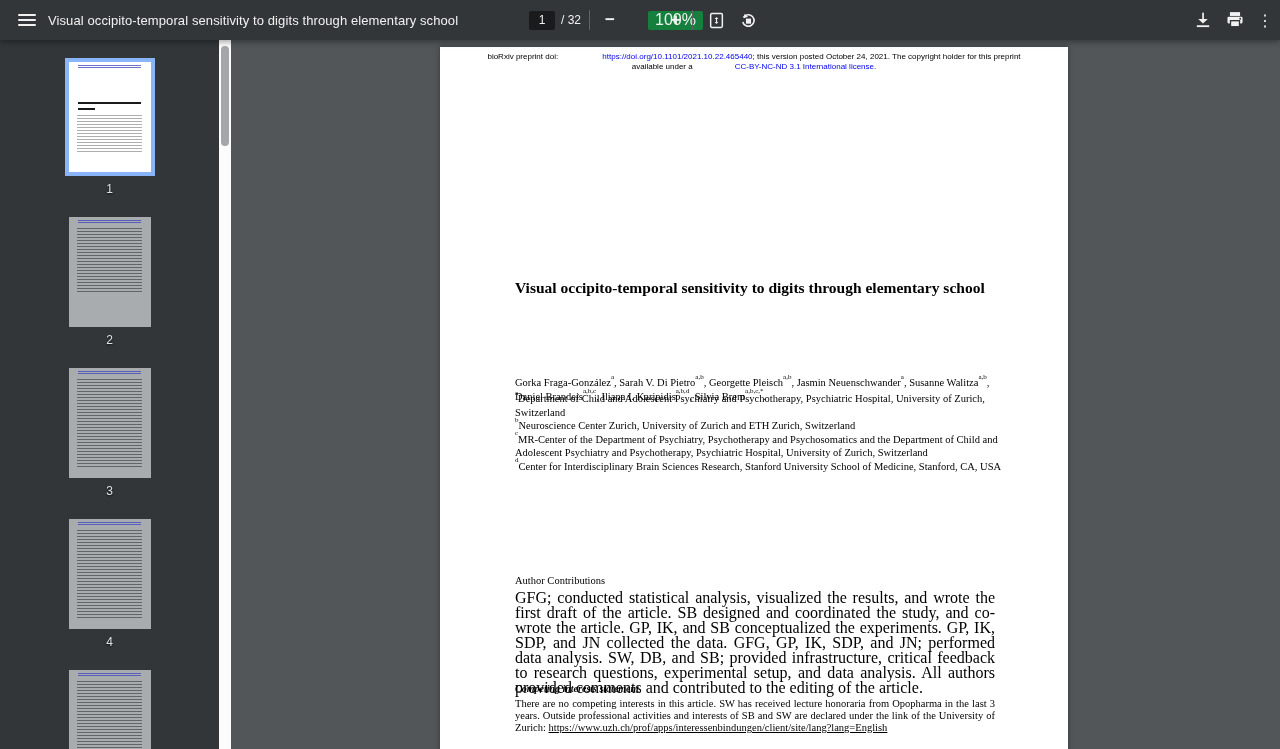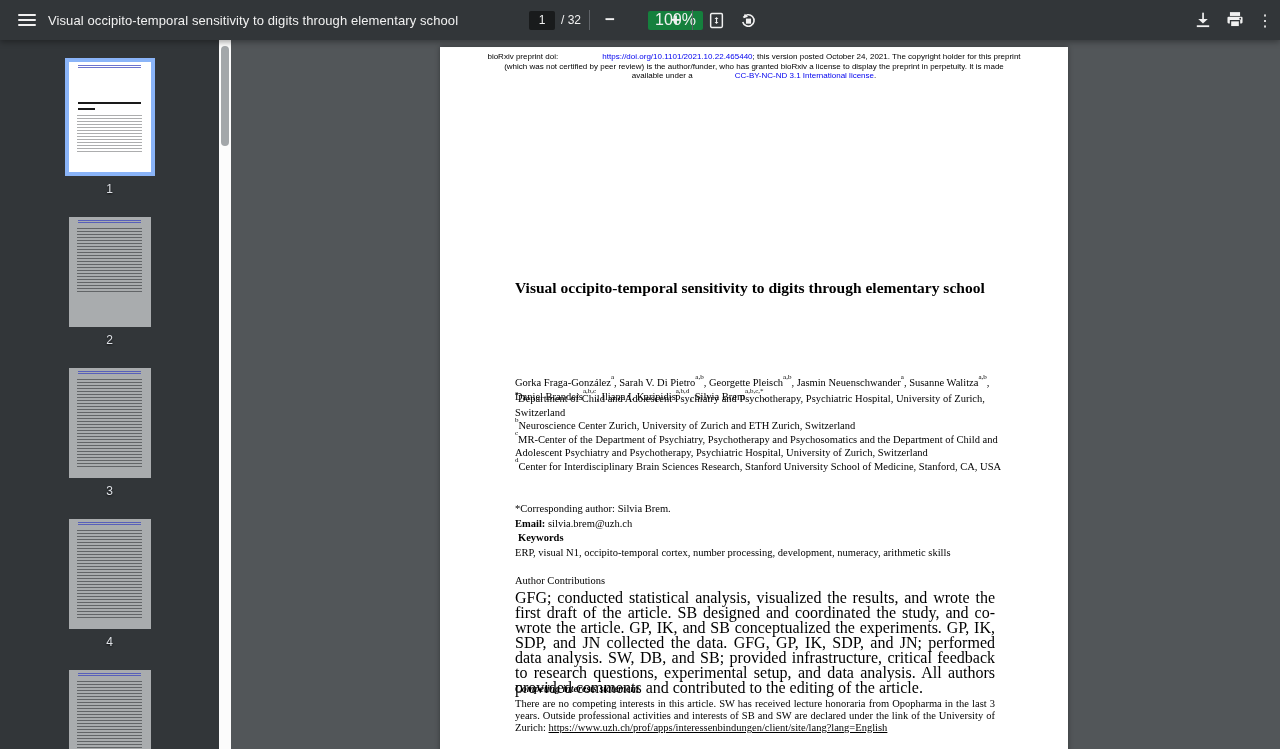--- a/index.html
+++ b/index.html
@@ -198,41 +198,34 @@
 </div>
 <div class="side-scrollbar">
   <div class="side-scroll-thumb"></div>
 </div>
 
 <div class="main">
   <div class="pdf-page">
 
     <div class="notice">
       <div>bioRxiv preprint doi: <span class="doclink">https://doi.org/10.1101/2021.10.22.465440</span>; this version posted October 24, 2021. The copyright holder for this preprint</div>
-      <div>(which was not certified by peer review) is the author/funder, who has granted bioRxiv a license to display the preprint in perpetuity. It is made</div>
       <div>available under a<span class="doclink">CC-BY-NC-ND 3.1 International license</span>.</div>
     </div>
 
     <div class="p-title serif">Visual occipito-temporal sensitivity to digits through elementary school</div>
 
     <div class="p-authors serif">Gorka Fraga-González<sup>a</sup>, Sarah V. Di Pietro<sup>a,b</sup>,  Georgette Pleisch<sup>a,b</sup>, Jasmin Neuenschwander<sup>a</sup>, Susanne Walitza<sup>a,b</sup>, Daniel Brandeis<sup>a,b,c</sup>, Iliana I. Karipidis<sup>a,b,d</sup>, Silvia Brem<sup>a,b,c,*</sup>.</div>
 
     <div class="p-affil serif">
       <div><sup>a</sup>Department of Child and Adolescent Psychiatry and Psychotherapy, Psychiatric Hospital, University of Zurich, Switzerland</div>
       <div><sup>b</sup>Neuroscience Center Zurich, University of Zurich and ETH Zurich, Switzerland</div>
       <div><sup>c</sup>MR-Center of the Department of Psychiatry, Psychotherapy and Psychosomatics and the Department of Child and Adolescent Psychiatry and Psychotherapy, Psychiatric Hospital, University of Zurich, Switzerland</div>
       <div><sup>d</sup>Center for Interdisciplinary Brain Sciences Research, Stanford University School of Medicine, Stanford, CA, USA</div>
     </div>
 
-    <div class="p-corr serif">
-      <div>*Corresponding author: Silvia Brem.</div>
-      <div><b>Email:</b><span> silvia.brem@uzh.ch</span></div>
-      <div class="kw-label"><b>Keywords</b></div>
-      <div>ERP, visual N1, occipito-temporal cortex, number processing, development, numeracy, arithmetic skills</div>
-    </div>
 
     <div class="p-contrib-h serif">Author Contributions</div>
     <div class="p-contrib serif">GFG; conducted statistical analysis, visualized the results, and wrote the first draft of the article. SB designed and coordinated the study, and co-wrote the article. GP, IK, and SB conceptualized the experiments. GP, IK, SDP, and JN collected the data. GFG, GP, IK, SDP, and JN; performed data analysis. SW, DB, and SB; provided infrastructure, critical feedback to research questions, experimental setup, and data analysis. All authors provided comments and contributed to the editing of the article.</div>
 
     <div class="p-comp-h serif">Competing interests statement</div>
     <div class="p-comp serif">There are no competing interests in this article. SW has received lecture honoraria from Opopharma in the last 3 years. Outside professional activities and interests of SB and SW are declared under the link of the University of Zurich: <span class="ulink">https://www.uzh.ch/prof/apps/interessenbindungen/client/site/lang?lang=English</span></div>
 
   </div>
 </div>
 

